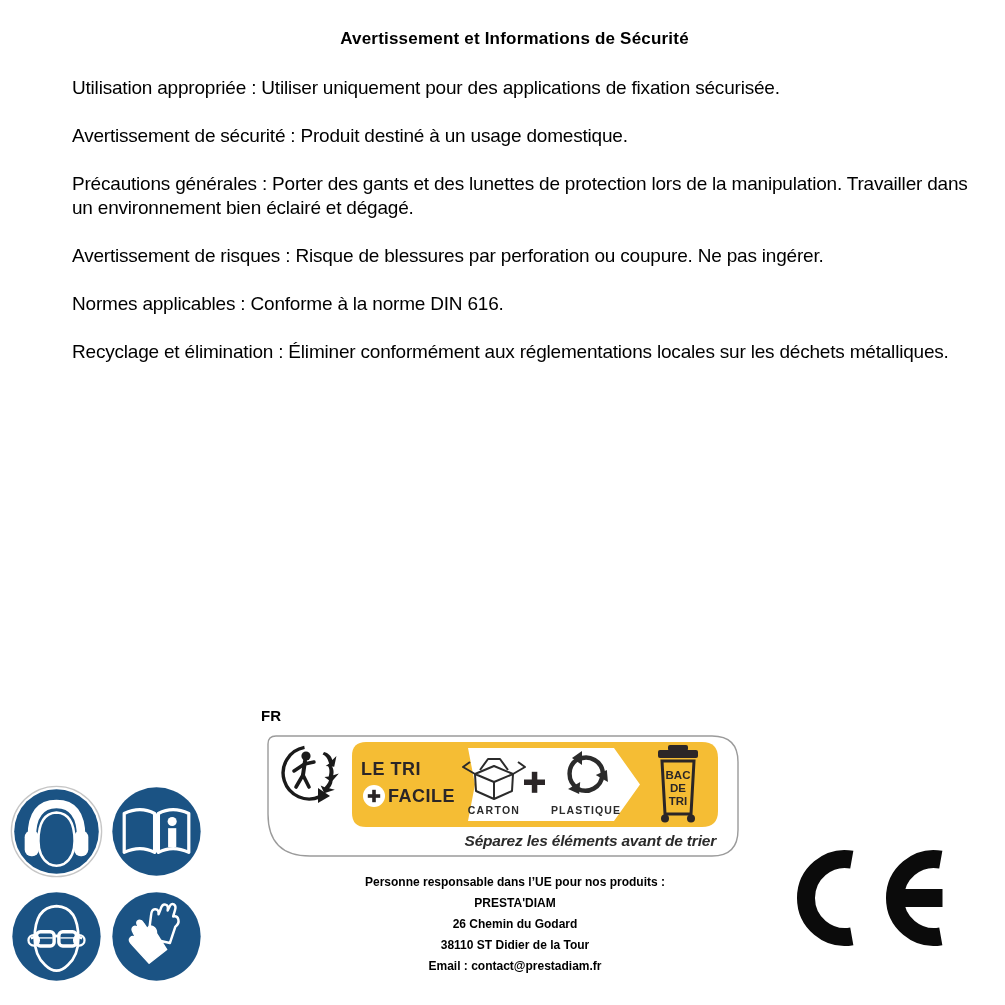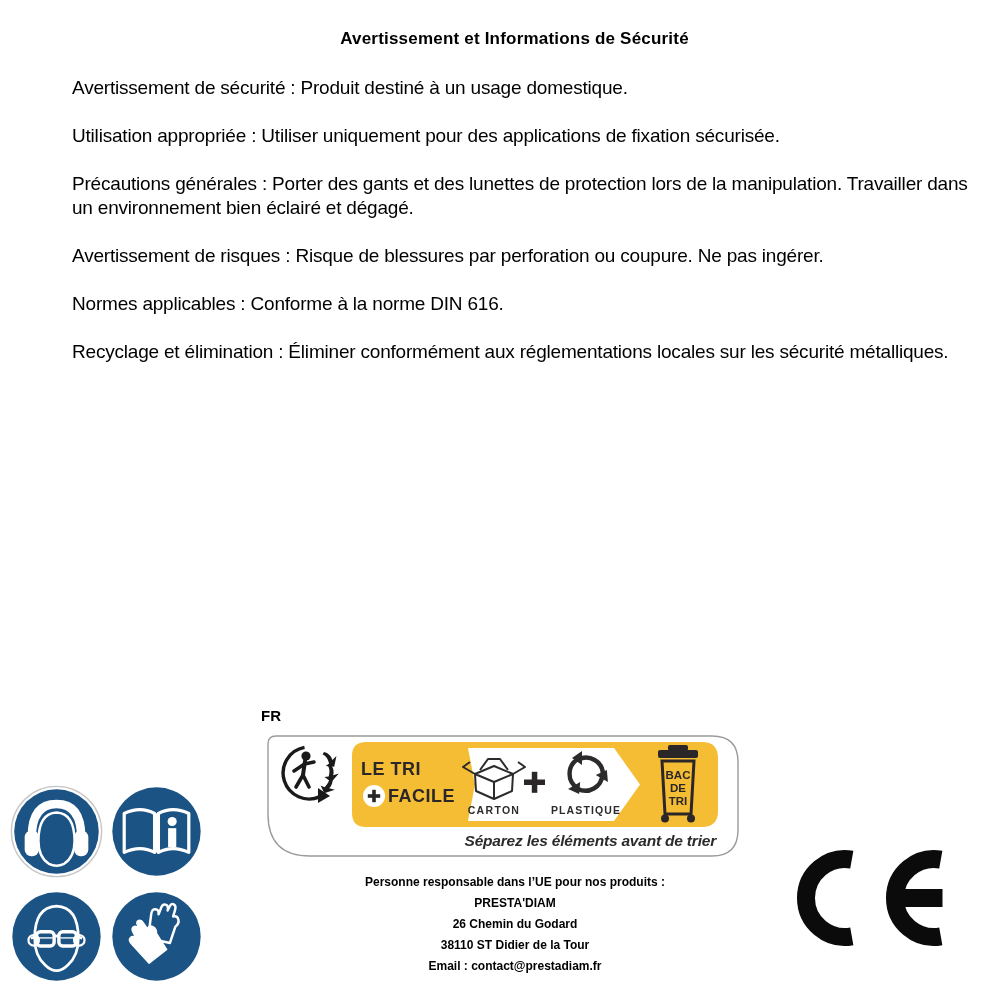--- a/index.html
+++ b/index.html
@@ -21,26 +21,26 @@
   svg text{font-family:"Liberation Sans","DejaVu Sans",sans-serif;}
 </style>
 </head>
 <body>
 
 <div class="page">
 
   <div class="title">Avertissement et Informations de Sécurité</div>
 
   <div class="paragraphs">
+    <p>Utilisation appropriée : Utiliser uniquement pour des applications de fixation sécurisée.</p>
     <p>Avertissement de sécurité : Produit destiné à un usage domestique.</p>
-    <p>Utilisation appropriée : Utiliser uniquement pour des applications de fixation sécurisée.</p>
     <p>Précautions générales : Porter des gants et des lunettes de protection lors de la manipulation. Travailler dans un environnement bien éclairé et dégagé.</p>
     <p>Avertissement de risques : Risque de blessures par perforation ou coupure. Ne pas ingérer.</p>
     <p>Normes applicables : Conforme à la norme DIN 616.</p>
-    <p>Recyclage et élimination : Éliminer conformément aux réglementations locales sur les sécurité métalliques.</p>
+    <p>Recyclage et élimination : Éliminer conformément aux réglementations locales sur les déchets métalliques.</p>
   </div>
 
   <div class="safety-icons">
 
     <svg width="95" height="95" viewBox="0 0 100 100">
       <circle cx="50" cy="50" r="47.5" fill="none" stroke="#c6c6c6" stroke-width="1.4"></circle>
       <circle cx="50" cy="50" r="44.5" fill="#1B5384"></circle>
       <path d="M31,60 Q31,31 50,30 Q69,31 69,60 Q69,77 58,84 Q50,88 42,84 Q31,77 31,60 Z" fill="none" stroke="#fff" stroke-width="2.6"></path>
       <path d="M24,56 Q24,21 50,21 Q76,21 76,56" fill="none" stroke="#fff" stroke-width="9"></path>
       <rect x="16.5" y="49" width="15" height="27" rx="7" fill="#fff"></rect>

